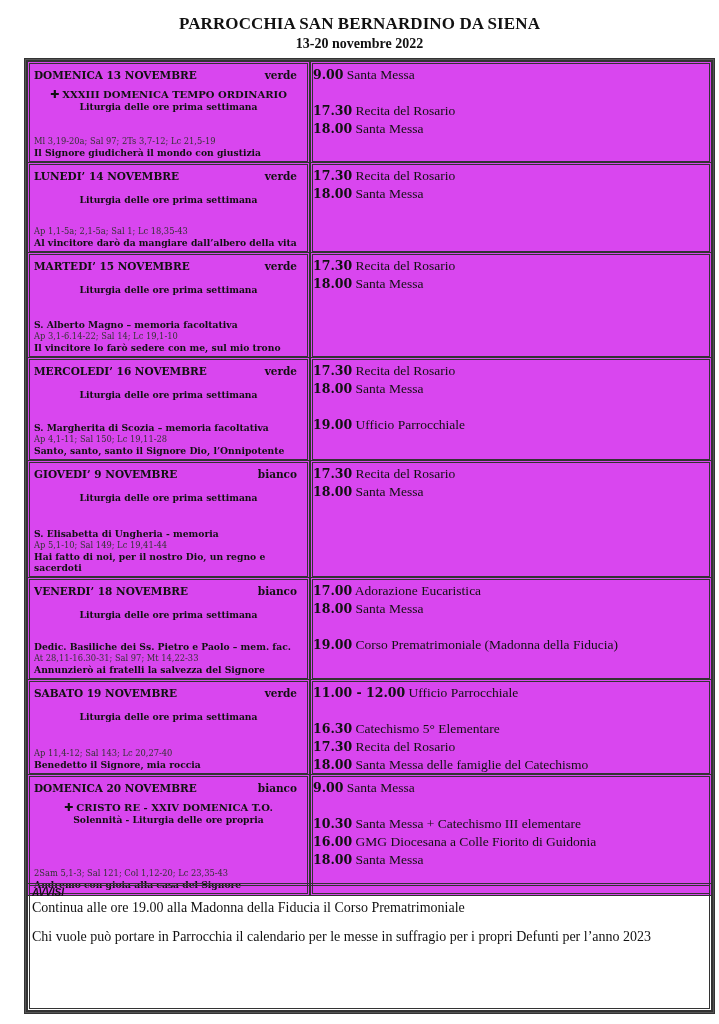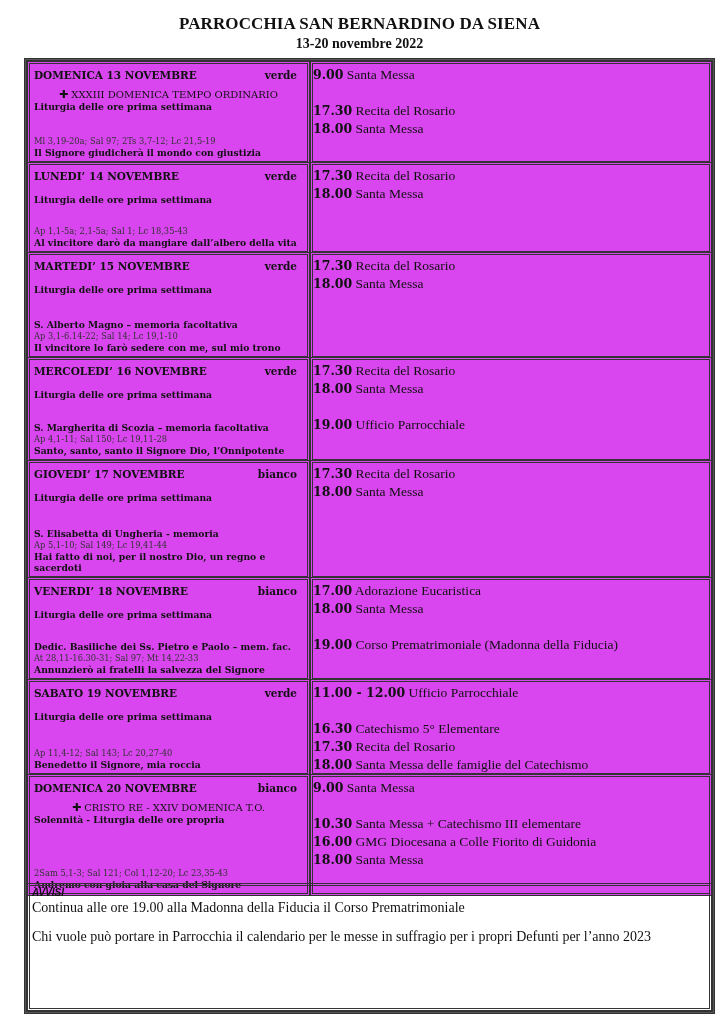--- a/index.html
+++ b/index.html
@@ -7,23 +7,23 @@
   .title { position: absolute; top: 14px; left: 0; width: 719px; text-align: center; font-family: "Liberation Serif", serif; font-weight: bold; font-size: 17px; letter-spacing: 0.1px; }
   .subtitle { position: absolute; top: 36px; left: 0; width: 719px; text-align: center; font-family: Liberation Serif, serif; font-weight: bold; font-size: 14px; }
   .frame { position: absolute; left: 24px; top: 58px; width: 691px; height: 956px; box-sizing: border-box; border: 3px double #333; outline: 1px solid #555; outline-offset: -2px; }
   .rows { position: absolute; left: 0; top: 0; right: 0; }
   .row { position: absolute; left: 0; right: 0; display: flex; }
   .cell { box-sizing: border-box; border: 3px double #333; position: relative; background: #d946ef; }
   .left { width: 283px; padding: 3px 4px; }
   .right { flex: 1; padding: 2px 0; border-left-width: 3px; }
   .dayhead { display: flex; justify-content: space-between; font-family: "DejaVu Serif", serif; font-weight: bold; font-size: 10.5px; margin-top: 2px; }
   .dayhead .color { padding-right: 6px; }
-  .feast { text-align: center; font-weight: normal; font-size: 10px; margin-top: 7px; line-height: 13px; }
+  .feast { text-align: center; font-weight: bold; font-size: 10px; margin-top: 7px; line-height: 13px; }
   .feast .cross { font-family: "DejaVu Sans", sans-serif; font-size: 11px; margin-right: 3px; }
-  .liturgy { text-align: left; font-weight: bold; font-size: 9.2px; line-height: 12px; }
+  .liturgy { text-align: center; font-weight: bold; font-size: 9.2px; line-height: 12px; }
   .liturgy.spaced { margin-top: 12px; }
   .memo { font-weight: bold; font-size: 9.2px; line-height: 12px; margin-top: 10px; }
   .readings { font-size: 8.3px; line-height: 11px; color: #333; }
   .motto { font-weight: bold; font-size: 9.2px; line-height: 11px; }
   .bottom-block { position: absolute; left: 4px; right: 4px; bottom: 3px; }
   .ev { font-family: "Liberation Serif", serif; font-size: 13.5px; line-height: 18px; white-space: nowrap; }
   .ev .time { font-family: "DejaVu Serif", serif; font-weight: bold; font-size: 12.5px; }
   .ev.blank { height: 18px; }
   .avvisi { position: absolute; left: 0; right: 0; bottom: 0; box-sizing: border-box; border: 3px double #333; padding: 1px 2px; font-family: "Liberation Serif", serif; font-size: 14px; line-height: 17px; }
   .avvisi .head { font-family: "Liberation Sans", sans-serif; font-weight: bold; font-style: italic; font-size: 10px; line-height: 12px; }
@@ -108,21 +108,21 @@
         <div class="cell right">
           <div class="ev"><span class="time">17.30</span> <span>Recita del Rosario</span></div>
           <div class="ev"><span class="time">18.00</span> <span>Santa Messa</span></div>
           <div class="ev blank"></div>
           <div class="ev"><span class="time">19.00</span> <span>Ufficio Parrocchiale</span></div>
         </div>
       </div>
       <div class="row" style="top: 399px; height: 119px;">
         <div class="cell left">
           <div class="dayhead">
-            <span>GIOVEDI’ 17 NOVEMBRE</span>
+            <span>GIOVEDI’ 9 NOVEMBRE</span>
             <span class="color">bianco</span>
           </div>
           <div class="liturgy spaced">Liturgia delle ore prima settimana</div>
           <div class="bottom-block">
             <div class="memo">S. Elisabetta di Ungheria - memoria</div>
             <div class="readings">Ap 5,1-10; Sal 149; Lc 19,41-44</div>
             <div class="motto">Hai fatto di noi, per il nostro Dio, un regno e sacerdoti</div>
           </div>
         </div>
         <div class="cell right">

